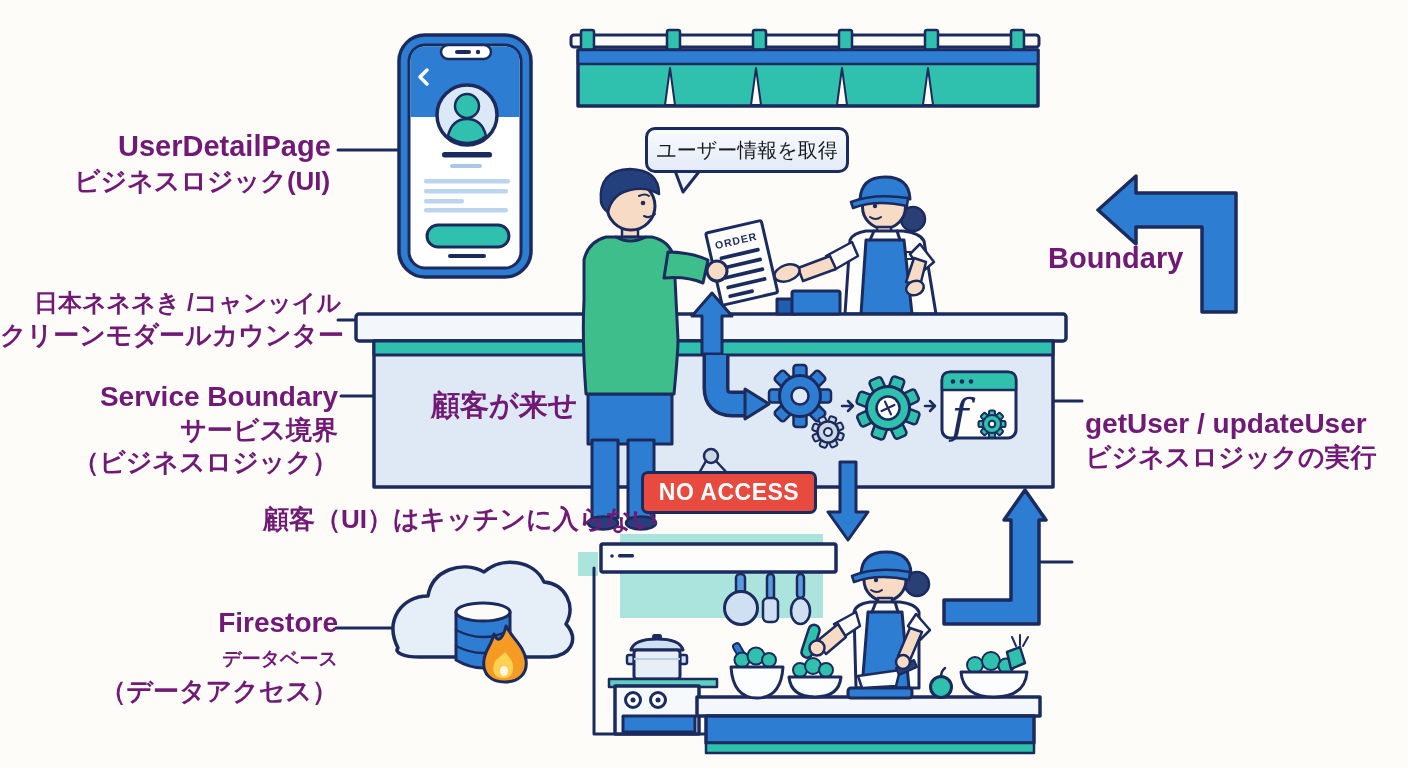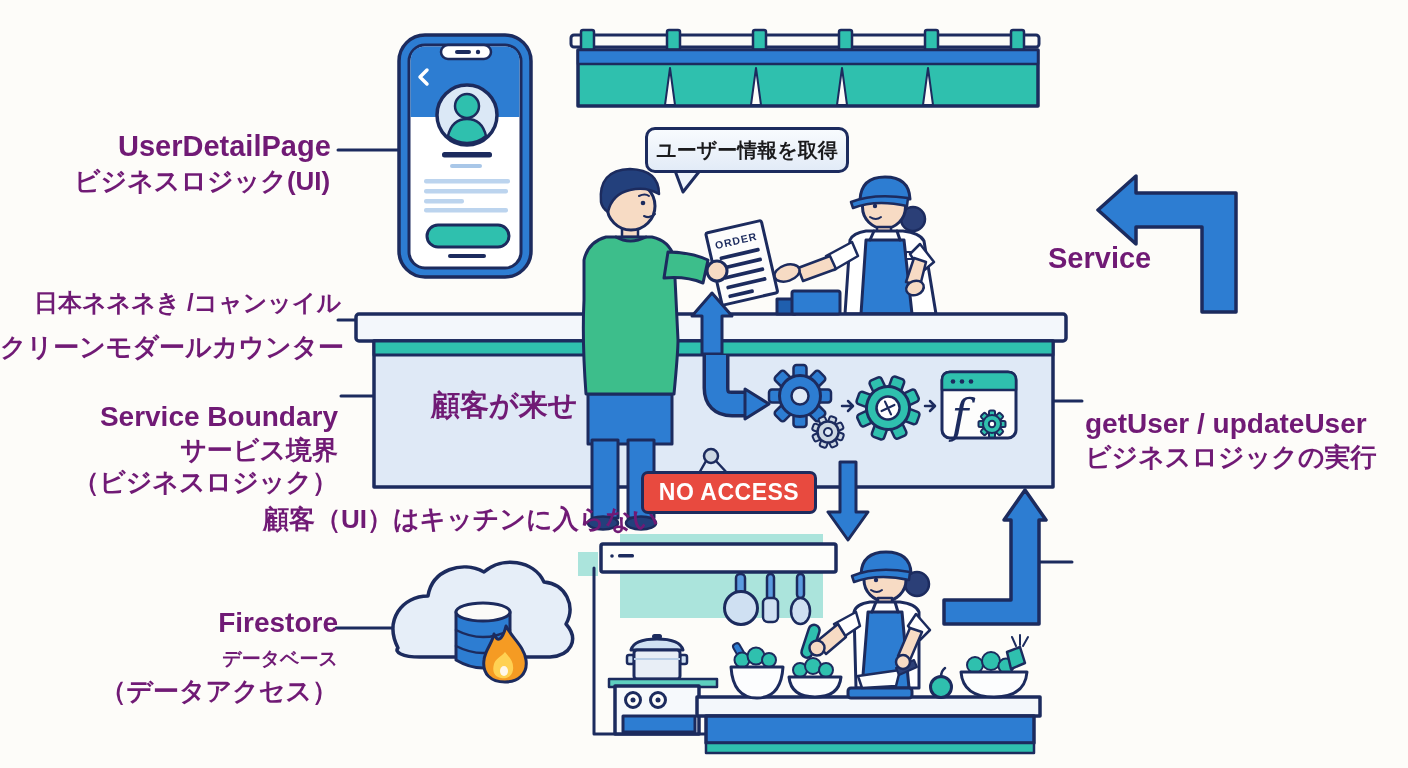--- a/index.html
+++ b/index.html
@@ -10,21 +10,21 @@
   .rt{text-align:right;}
   .s35{stroke:#1c2b5e;stroke-width:3.5;stroke-linejoin:round;stroke-linecap:round;}
   .s3{stroke:#1c2b5e;stroke-width:3;stroke-linejoin:round;stroke-linecap:round;}
   .s25{stroke:#1c2b5e;stroke-width:2.5;stroke-linejoin:round;stroke-linecap:round;}
   .s2{stroke:#1c2b5e;stroke-width:2;stroke-linejoin:round;stroke-linecap:round;}
   .nf{fill:none;}
   .bubble{position:absolute;left:645px;top:127px;width:198px;height:40px;z-index:5;
           border:3.5px solid #1c2b5e;border-radius:10px;
           background:linear-gradient(180deg,#f8fbfe,#e2ebf7);
           display:flex;align-items:center;justify-content:center;
-          font-size:20px;font-weight:bold;color:#1b1b1d;white-space:nowrap;}
+          font-size:20px;font-weight:normal;color:#1b1b1d;white-space:nowrap;}
   .noaccess{position:absolute;left:641px;top:471px;width:176px;height:43px;box-sizing:border-box;z-index:6;
             border:3.5px solid #1c2b5e;border-radius:7px;background:#e84a3f;
             display:flex;align-items:center;justify-content:center;
             color:#ffffff;font-size:23px;font-weight:bold;letter-spacing:.5px;white-space:nowrap;}
 </style>
 </head>
 <body>
 
 <div class="stage">
 
@@ -334,42 +334,42 @@
       <ellipse cx="504" cy="671" rx="4" ry="5" fill="#fff7ea"></ellipse>
     </g>
   </g>
 </svg>
 
 <div class="txt" style="left:118px;top:130px;font-size:29px;">UserDetailPage</div>
 <div class="txt" style="left:74px;top:164px;font-size:26px;">ビジネスロジック(UI)</div>
 
 <div class="txt rt" style="left:0px;top:286px;width:341px;">
   <div style="font-size:24px;line-height:33px;">日本ネネネき /コャンッイル</div>
-  <div style="font-size:26px;line-height:33px;margin-top:12px;">クリーンモダールカウンター</div>
+  <div style="font-size:26px;line-height:33px;">クリーンモダールカウンター</div>
 </div>
 
 <div class="txt rt" style="left:0px;top:379px;width:338px;">
-  <div style="font-size:28px;line-height:35px;margin-top:20px;">Service Boundary</div>
+  <div style="font-size:28px;line-height:35px;">Service Boundary</div>
   <div style="font-size:26px;line-height:32px;">サービス境界</div>
   <div style="font-size:26px;line-height:32px;">（ビジネスロジック）</div>
 </div>
 
 <div class="txt" style="left:263px;top:502px;font-size:26px;">顧客（UI）はキッチンに入らない</div>
 
 <div class="txt rt" style="left:0px;top:604px;width:338px;">
   <div style="font-size:28px;line-height:38px;">Firestore</div>
   <div style="font-size:19px;line-height:33px;">データベース</div>
   <div style="font-size:26px;line-height:33px;">（データアクセス）</div>
 </div>
 
 <div class="bubble">
   <span>ユーザー情報を取得</span>
 </div>
 
-<div class="txt" style="left:1048px;top:242px;font-size:29px;">Service</div>
+<div class="txt" style="left:1048px;top:242px;font-size:29px;">Boundary</div>
 
 <div class="txt" style="left:1085px;top:385px;margin-top:22px;">
   <div style="font-size:28px;line-height:34px;">getUser / updateUser</div>
   <div style="font-size:26px;line-height:33px;text-align:center;">ビジネスロジックの実行</div>
 </div>
 
 
 <div class="noaccess">
   <span>NO ACCESS</span>
 </div>

